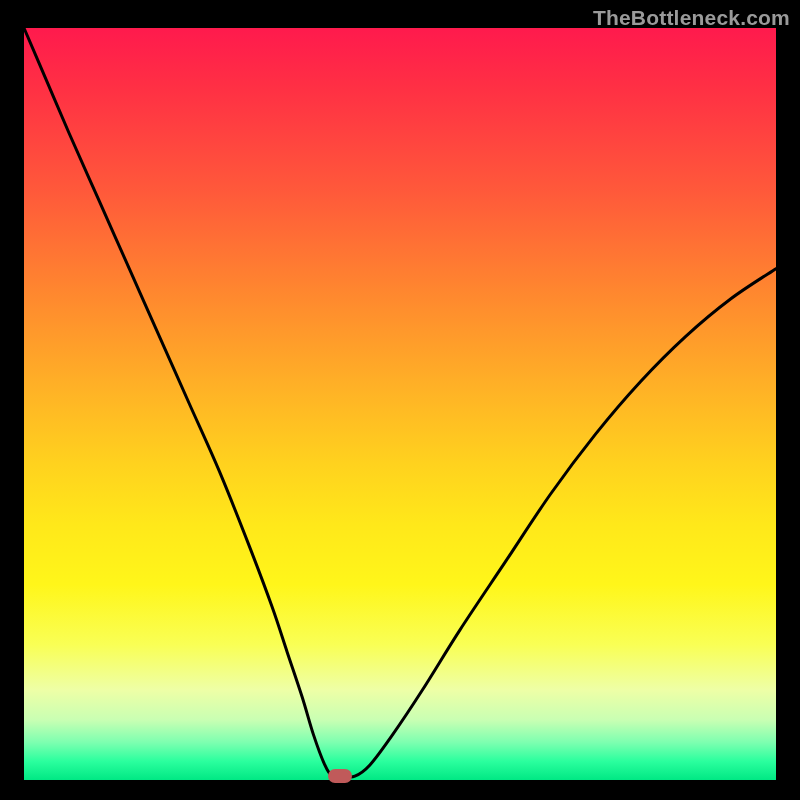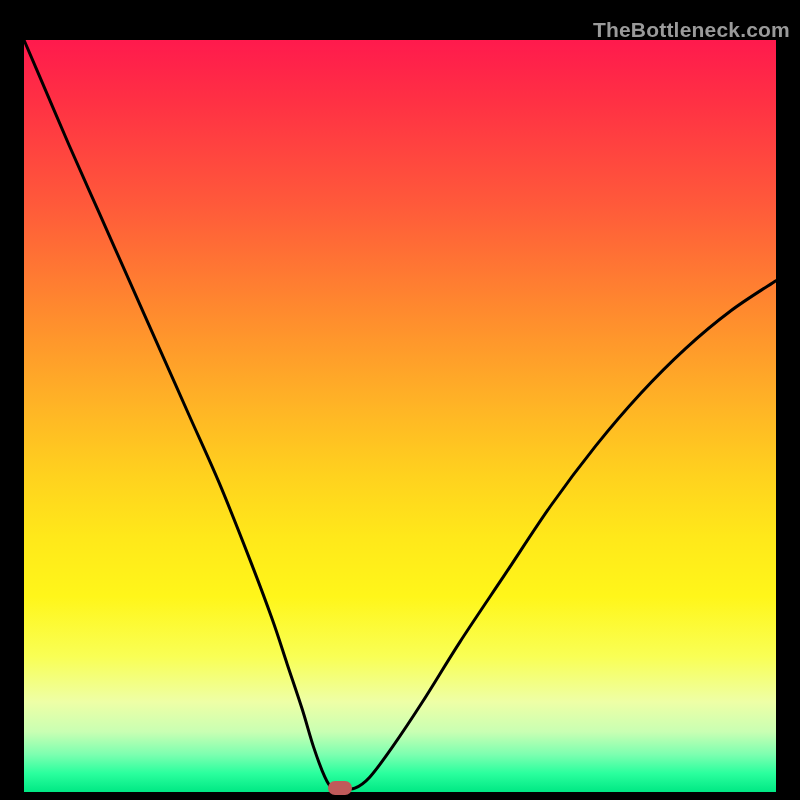--- a/index.html
+++ b/index.html
@@ -7,21 +7,21 @@
     padding: 0;
     width: 800px;
     height: 800px;
     background: #000;
     overflow: hidden;
     font-family: Arial, Helvetica, sans-serif;
   }
   .frame {
     position: absolute;
     left: 0;
-    top: 16px;
+    top: 4px;
     width: 800px;
     height: 628px;
     background: #000;
   }
   .plot {
     position: absolute;
     left: 24px;
     top: 24px;
     width: 752px;
     height: 752px;

